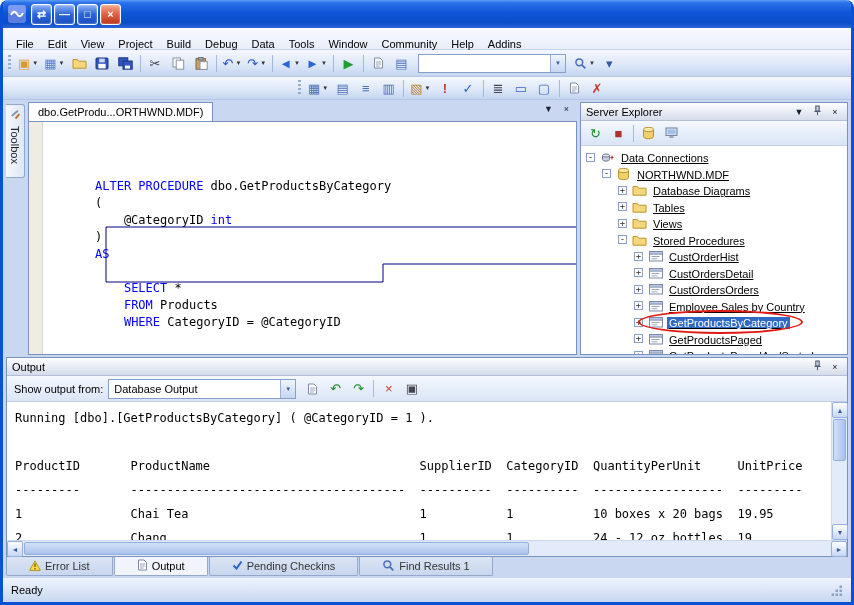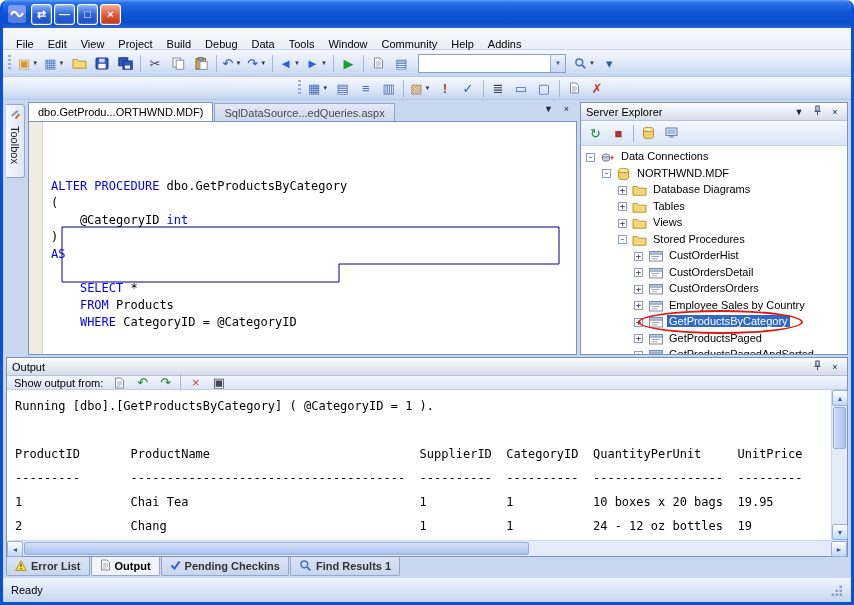--- a/index.html
+++ b/index.html
@@ -36,54 +36,54 @@
   .toolbox-label{writing-mode:vertical-rl;font-size:11px;color:#222;}
   .editor-zone{flex:1;display:flex;flex-direction:column;min-width:0;}
   .doc-tabs{height:19px;flex:none;display:flex;align-items:flex-start;}
   .tabs-wrap{display:flex;align-items:flex-end;}
   .doc-tab{height:18px;padding:0 9px;display:flex;align-items:center;margin-right:1px;border:1px solid #93a8c8;border-bottom:none;background:linear-gradient(180deg,#e4eaf7,#ccd8ee);color:#4a4a4a;white-space:nowrap;}
   .doc-tab.active{background:#fff;color:#000;height:19px;border-color:#7a93bc;}
   .doc-controls{margin-left:auto;display:flex;gap:3px;padding:0 3px 3px 0;}
   .doc-controls .btn-item{width:15px;height:14px;display:flex;align-items:center;justify-content:center;font-size:9px;color:#223;}
   .editor{flex:1;background:#fff;border:1px solid #7a93bc;display:flex;min-height:0;overflow:hidden;}
   .editor-margin{width:14px;flex:none;background:#efede3;border-right:1px solid #dbd7ca;}
-  .code{flex:1;position:relative;padding:5px 0 0 8px;font-family:"DejaVu Sans Mono",monospace;font-size:12px;line-height:17px;white-space:pre;overflow:hidden;}
+  .code{flex:1;position:relative;padding:5px 0 0 8px;font-family:"DejaVu Sans Mono",monospace;font-size:12px;line-height:17px;white-space:pre;overflow:hidden;margin-left:44px;}
   .code-line{height:17px;}
   .code .kw{color:var(--kw,#0000ff);}
   .stmt-box{position:absolute;left:0;top:0;pointer-events:none;}
   
   .server-explorer{width:268px;flex:none;display:flex;flex-direction:column;border:1px solid #7a93bc;background:#fff;min-height:0;}
   .panel-header{height:18px;flex:none;display:flex;align-items:center;padding:0 5px;background:linear-gradient(180deg,#fcfdfe,#d5dcea);border-bottom:1px solid #b4c0d8;}
   .ph-btns{margin-left:auto;display:flex;gap:4px;align-items:center;}
   .ph-btns .btn-item{width:14px;height:13px;display:flex;align-items:center;justify-content:center;font-size:9px;color:#123;}
   .se-toolbar{height:25px;flex:none;display:flex;align-items:center;padding:0 3px;background:linear-gradient(180deg,#f4f8fe,#d9e4f5);border-bottom:1px solid #c2cfe8;}
   .tree{flex:1;overflow:hidden;padding:3px 0 0 5px;background:#fff;}
   .tree-row{height:16.5px;display:flex;align-items:center;white-space:nowrap;}
   .exp{width:9px;height:9px;flex:none;border:1px solid #8aa0c8;background:#fff;color:#333;font-family:"DejaVu Sans Mono",monospace;font-size:9px;line-height:7px;text-align:center;margin-right:4px;}
-  .rowwrap{position:relative;display:flex;align-items:flex-start;}
+  .rowwrap{position:relative;display:flex;align-items:flex-end;text-decoration:underline;}
   .tree-ico{width:17px;height:14px;flex:none;display:flex;align-items:center;justify-content:center;margin-right:3px;}
   .tree-label{padding:0 2px;}
   .tree-row.selected .tree-label{background:var(--sel,#316ac5);color:#fff;}
   .red-ellipse{position:absolute;left:-9px;top:-5px;right:-13px;bottom:-5px;border:2.5px solid var(--ann,#e01a12);border-radius:50%;pointer-events:none;}
   
   .output-panel{flex:none;height:200px;display:flex;flex-direction:column;margin:0 3px;border:1px solid #7a93bc;background:#fff;min-height:0;}
-  .out-toolbar{height:14px;flex:none;display:flex;align-items:center;gap:5px;padding:0 7px;background:linear-gradient(180deg,#f4f8fe,#dbe5f6);border-bottom:1px solid #c2cfe8;}
+  .out-toolbar{height:26px;flex:none;display:flex;align-items:center;gap:5px;padding:0 7px;background:linear-gradient(180deg,#f4f8fe,#dbe5f6);border-bottom:1px solid #c2cfe8;}
   .out-combo{width:188px;height:20px;background:#fff;border:1px solid #86a0c8;display:flex;align-items:center;padding-left:5px;}
   .out-icons{display:flex;align-items:center;}
   .console-wrap{flex:1;display:flex;min-height:0;}
   .console{flex:1;font-family:"DejaVu Sans Mono",monospace;font-size:12px;line-height:24px;white-space:pre;overflow:hidden;padding:4px 0 0 8px;}
   .vscroll{width:16px;flex:none;display:flex;flex-direction:column;background:#e3ebfa;border-left:1px solid #cdd9ee;}
   .sb-btn{width:16px;height:16px;flex:none;display:flex;align-items:center;justify-content:center;font-size:7px;color:#3a5a9c;border:1px solid #98b0dc;border-radius:2px;background:linear-gradient(180deg,#fdfeff,#c6d6f2);}
   .sb-thumb-v{height:42px;margin:1px;flex:none;border:1px solid #92aedd;border-radius:2px;background:linear-gradient(90deg,#d3e0f8,#a9c2ec);}
   .sb-fill{flex:1;}
   .hscroll{height:16px;flex:none;display:flex;background:#e3ebfa;border-top:1px solid #cdd9ee;}
   .sb-thumb-h{width:505px;margin:1px;flex:none;border:1px solid #92aedd;border-radius:2px;background:linear-gradient(180deg,#d3e0f8,#a9c2ec);}
   
   .bottom-tabs{height:21px;flex:none;display:flex;align-items:flex-start;gap:1px;padding-left:3px;}
-  .btab{height:19px;display:flex;align-items:center;gap:4px;padding:0 8px;border:1px solid #94a8cc;border-top:none;border-radius:0 0 2px 2px;background:linear-gradient(180deg,#dbe4f4,#c8d6ee);color:#333;font-weight:bold;}
+  .btab{height:19px;display:flex;align-items:center;gap:4px;padding:0 22px;border:1px solid #94a8cc;border-top:none;border-radius:0 0 2px 2px;background:linear-gradient(180deg,#dbe4f4,#c8d6ee);color:#333;}
   .btab.active{background:#f1f5fb;color:#000;}
   .statusbar{height:24px;flex:none;display:flex;align-items:center;padding:0 8px;background:linear-gradient(180deg,#eef4fd,#c8d7f0);}
   .resize-grip{margin-left:auto;display:flex;}
 </style>
 </head>
 <body>
 
 <div class="window">
 
   <div class="titlebar">
@@ -285,23 +285,20 @@
         <span class="toolbox-label">Toolbox</span>
       </div>
     </div>
 
     <div class="editor-zone">
       <div class="doc-tabs">
         <span class="tabs-wrap">
             <span class="doc-tab active">
               <span>dbo.GetProdu...ORTHWND.MDF)</span>
             </span>
-            <span class="doc-tab">
-              <span>SqlDataSource...edQueries.aspx</span>
-            </span>
           </span>
         <span class="doc-controls">
             <span class="btn-item">▼</span>
             <span class="btn-item">×</span>
           </span>
       </div>
       <div class="editor">
         <div class="editor-margin"></div>
         <div class="code">
           <svg class="stmt-box" width="540" height="175" viewBox="0 0 540 175">
@@ -526,20 +523,24 @@
             <span><svg width="9" height="11" viewBox="0 0 9 11">
                 <rect x="2.8" y="1" width="3.4" height="5" fill="#c9cfdd" stroke="#4a556e"></rect>
                 <path d="M1.4 6.4h6.2M4.5 6.4v3.8" stroke="#4a556e" fill="none"></path>
               </svg></span>
           </span>
           <span class="btn-item">×</span>
         </span>
     </div>
     <div class="out-toolbar">
       <span class="out-label">Show output from:</span>
+      <span class="out-combo">
+        <span>Database Output</span>
+        <span class="combo-arrow">▼</span>
+      </span>
       <span class="out-icons">
           <span class="tb-btn">
             <span class="glyph">
               <svg width="11" height="12" viewBox="0 0 11 12">
                 <path d="M1.5 1h5.5l2.5 2.5V11H1.5z" fill="#fff" stroke="#7d8aa8"></path>
                 <path d="M3 5h5M3 7h5M3 9h3.6" stroke="#9aa4b8"></path>
               </svg>
             </span>
           </span>
           <span class="tb-btn">

